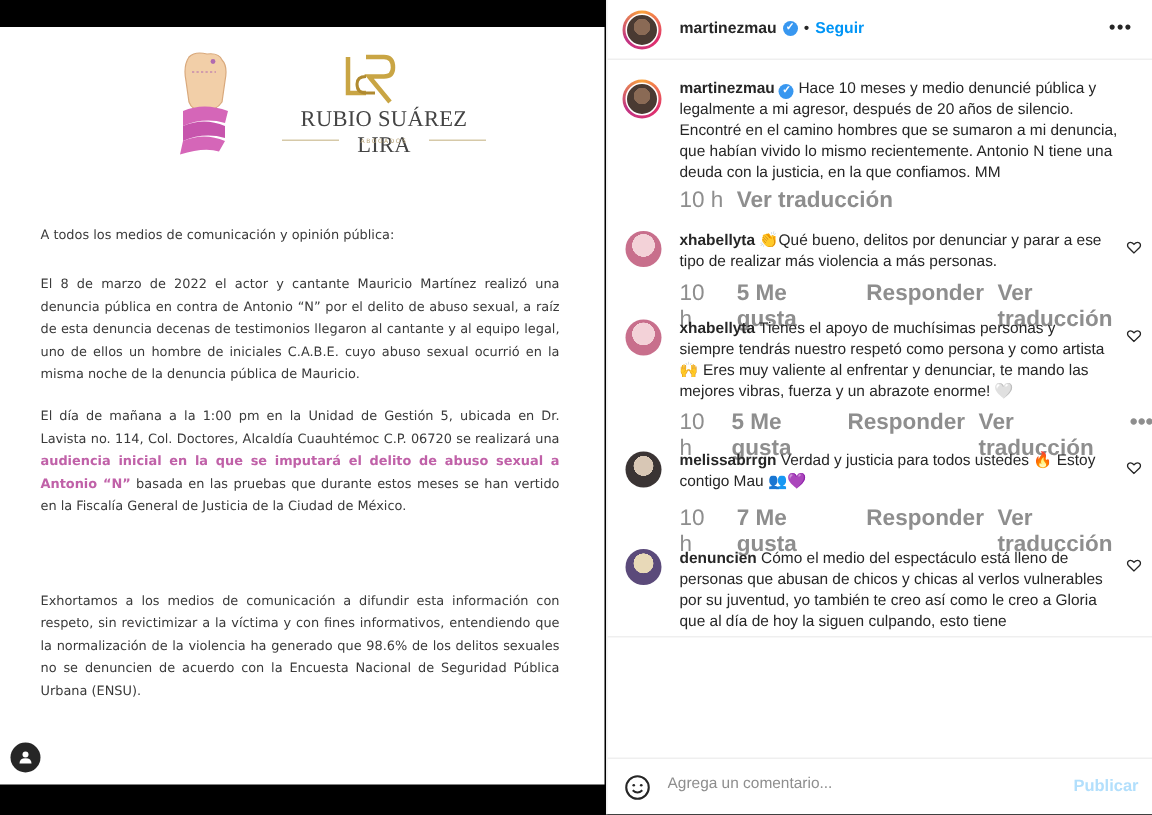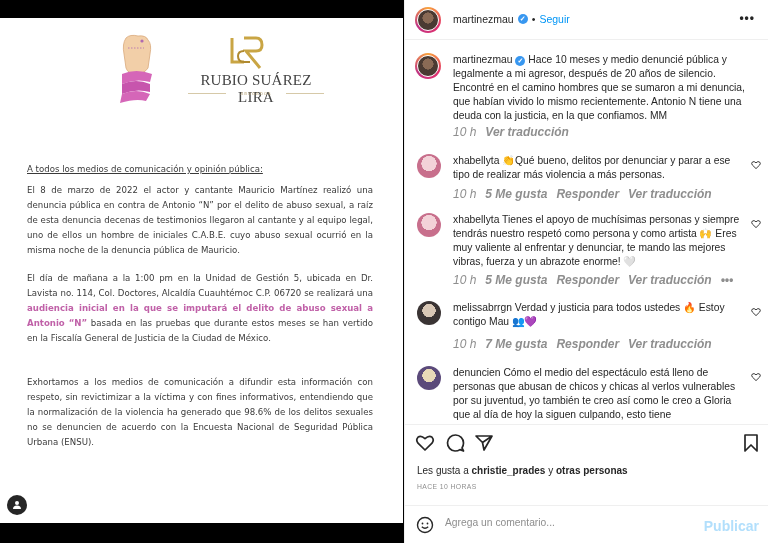--- a/index.html
+++ b/index.html
@@ -11,60 +11,60 @@
   .logos { position: absolute; left: 110px; top: 16px; width: 210px; height: 70px; }
   .fist { position: absolute; left: 6px; top: 0; width: 40px; height: 70px; }
   .firm { position: absolute; left: 76px; top: 0; width: 140px; height: 70px; }
   .firm-mono { position: absolute; left: 42px; top: 2px; width: 36px; height: 34px; }
   .firm-name { position: absolute; left: 0; top: 38px; width: 140px; text-align: center; font-family: "Liberation Serif", serif; font-size: 15px; color: #444; letter-spacing: 0.2px; }
   .firm-sub { position: absolute; left: 0; top: 57px; width: 140px; text-align: center; font-size: 4px; color: #b9a57a; letter-spacing: 1px; }
   .firm-line { position: absolute; top: 59px; height: 1px; width: 38px; background: #d6c9a8; }
   .date { position: absolute; right: 30px; top: 108px; font-size: 9.3px; color: #3a3a3a; }
   .para { position: absolute; left: 27px; width: 346px; font-size: 8.6px; line-height: 15px; text-align: justify; color: #3a3a3a; }
   .para .hl { color: #c061a8; font-weight: bold; }
-  .p0 { top: 144px; text-decoration: underline; }
+  .p0 { top: 132px; }
   .p1 { top: 165px; }
   .p2 { top: 253px; }
-  .p3 { top: 357px; }
+  .p3 { top: 376px; }
   .p4 { top: 445px; }
   .user-badge { position: absolute; left: 7px; top: 477px; width: 20px; height: 20px; border-radius: 50%; background: #262626; display: flex; align-items: center; justify-content: center; }
 
   
   .panel { position: absolute; left: 404px; top: 0; width: 364px; height: 543px; background: #fff; border-left: 1px solid #efefef; color: #262626; font-size: 10.5px; }
   .hdr { position: absolute; left: 0; top: 0; width: 364px; height: 40px; border-bottom: 1px solid #efefef; }
   .avatar { position: absolute; width: 26px; height: 26px; border-radius: 50%; background: conic-gradient(#f9a33c, #e1306c, #c13584, #f9a33c); padding: 2px; }
   .avatar .in { width: 100%; height: 100%; border-radius: 50%; border: 1.5px solid #fff; background: radial-gradient(circle at 50% 40%, #8a6a55 0 35%, #4a3a32 36% 100%); }
   .hdr .avatar { left: 10px; top: 7px; }
-  .uname { font-weight: normal; color: #262626; }
+  .uname { font-weight: bold; color: #262626; }
   .hdr-user { position: absolute; left: 48px; top: 13px; font-size: 10.5px; display: flex; align-items: center; gap: 4px; }
   .verified { display: inline-block; width: 10px; height: 10px; border-radius: 50%; background: #3897f0; color: #fff; font-size: 7px; line-height: 10px; text-align: center; font-weight: bold; }
   .dot { color: #262626; }
-  .follow { color: #0095f6; font-weight: normal; }
+  .follow { color: #0095f6; font-weight: bold; }
   .more { position: absolute; right: 14px; top: 11px; font-size: 12px; letter-spacing: 1px; font-weight: bold; color: #262626; }
 
   .comments { position: absolute; left: 0; top: 41px; width: 364px; height: 383px; overflow: hidden; }
   .cm { position: absolute; left: 0; width: 364px; }
   .cm .avatar { left: 10px; top: 0; }
   .cm .plain-av { position: absolute; left: 12px; top: 0; width: 24px; height: 24px; border-radius: 50%; }
   .cm .body { position: absolute; left: 48px; top: 0; width: 290px; font-size: 10.3px; line-height: 14px; color: #262626; }
-  .cm .meta { position: absolute; left: 48px; font-size: 12px; color: #8e8e8e; display: flex; gap: 9px; font-style: italic; }
+  .cm .meta { position: absolute; left: 48px; font-size: 15px; color: #8e8e8e; display: flex; gap: 9px; }
   .cm .meta b { font-weight: bold; }
   .heart-sm { position: absolute; right: 8px; width: 10px; height: 10px; }
 
   .divider { position: absolute; left: 0; width: 364px; height: 1px; background: #efefef; }
   .actions { position: absolute; left: 0; top: 424px; width: 364px; height: 74px; }
   .act-icon { position: absolute; top: 9px; width: 20px; height: 20px; }
   .likes { position: absolute; left: 12px; top: 41px; font-size: 10px; color: #262626; }
   .likes b { font-weight: bold; }
   .time-label { position: absolute; left: 12px; top: 59px; font-size: 6.8px; color: #8e8e8e; letter-spacing: 0.4px; }
   .add-comment { position: absolute; left: 0; top: 505px; width: 364px; height: 38px; border-top: 1px solid #efefef; }
   .smile { position: absolute; left: 11px; top: 10px; width: 18px; height: 18px; }
   .cm-input { position: absolute; left: 40px; top: 11px; width: 260px; border: none; outline: none; font-size: 10.3px; color: #262626; background: transparent; font-family: "Liberation Sans", sans-serif; }
   .cm-input::placeholder { color: #8e8e8e; }
-  .publish { position: absolute; right: 10px; top: 12px; font-size: 14px; color: #b2dffc; font-weight: bold; }
+  .publish { position: absolute; right: 10px; top: 12px; font-size: 11px; color: #b2dffc; font-weight: bold; }
 </style>
 </head>
 <body>
 
 <div class="root">
 
   <div class="doc">
     <div class="logos">
       <svg class="fist" viewBox="0 0 40 70">
         <path d="M10 4 Q14 0 22 2 Q30 1 32 6 Q36 10 34 20 L32 34 Q28 40 20 40 Q12 40 10 34 L8 20 Q6 10 10 4Z" fill="#f2cfa8" stroke="#d9a97c" stroke-width="0.8"></path>
@@ -190,39 +190,20 @@
           <span>Cómo el medio del espectáculo está lleno de personas que abusan de chicos y chicas al verlos vulnerables por su juventud, yo también te creo así como le creo a Gloria que al día de hoy la siguen culpando, esto tiene</span>
         </div>
         <svg class="heart-sm" style="top:6px" viewBox="0 0 10 10">
             <path d="M5 8.6 L1.3 5 Q0 3.3 1.4 2 Q3 0.8 5 2.8 Q7 0.8 8.6 2 Q10 3.3 8.7 5Z" fill="none" stroke="#262626" stroke-width="0.9"></path>
           </svg>
       </div>
     </div>
 
     <div class="divider" style="top:424px"></div>
 
-    <div class="actions">
-      <svg class="act-icon" style="left:10px" viewBox="0 0 20 20">
-          <path d="M10 17 L3 10.2 Q0.5 7 3 4.2 Q6 1.8 10 5.6 Q14 1.8 17 4.2 Q19.5 7 17 10.2Z" fill="none" stroke="#262626" stroke-width="1.7" stroke-linejoin="round"></path>
-        </svg>
-      <svg class="act-icon" style="left:40px" viewBox="0 0 20 20">
-          <path d="M17 15 Q18.5 12.8 18.5 10 A8 8 0 1 0 10 18 Q13 18 15 16.6 L18.5 18Z" fill="none" stroke="#262626" stroke-width="1.7" stroke-linejoin="round"></path>
-        </svg>
-      <svg class="act-icon" style="left:69px" viewBox="0 0 20 20">
-          <path d="M2 3 H18 L10 17 L8.5 9.5 Z M8.5 9.5 L18 3" fill="none" stroke="#262626" stroke-width="1.7" stroke-linejoin="round"></path>
-        </svg>
-      <svg class="act-icon" style="right:8px" viewBox="0 0 20 20">
-          <path d="M4 2 H16 V18 L10 12 L4 18Z" fill="none" stroke="#262626" stroke-width="1.7" stroke-linejoin="round"></path>
-        </svg>
-
-      <div class="likes">
-        <span>Les gusta a </span><b>christie_prades</b><span> y </span><b>otras personas</b>
-      </div>
-      <div class="time-label">HACE 10 HORAS</div>
-    </div>
 
     <div class="add-comment">
       <svg class="smile" viewBox="0 0 18 18">
           <circle cx="9" cy="9" r="7.5" fill="none" stroke="#262626" stroke-width="1.4"></circle>
           <circle cx="6.5" cy="7.5" r="0.9" fill="#262626"></circle>
           <circle cx="11.5" cy="7.5" r="0.9" fill="#262626"></circle>
           <path d="M5.8 10.8 Q9 13.8 12.2 10.8" fill="none" stroke="#262626" stroke-width="1.3"></path>
         </svg>
       <input class="cm-input" type="text" placeholder="Agrega un comentario..." style="">
       <span class="publish">Publicar</span>

